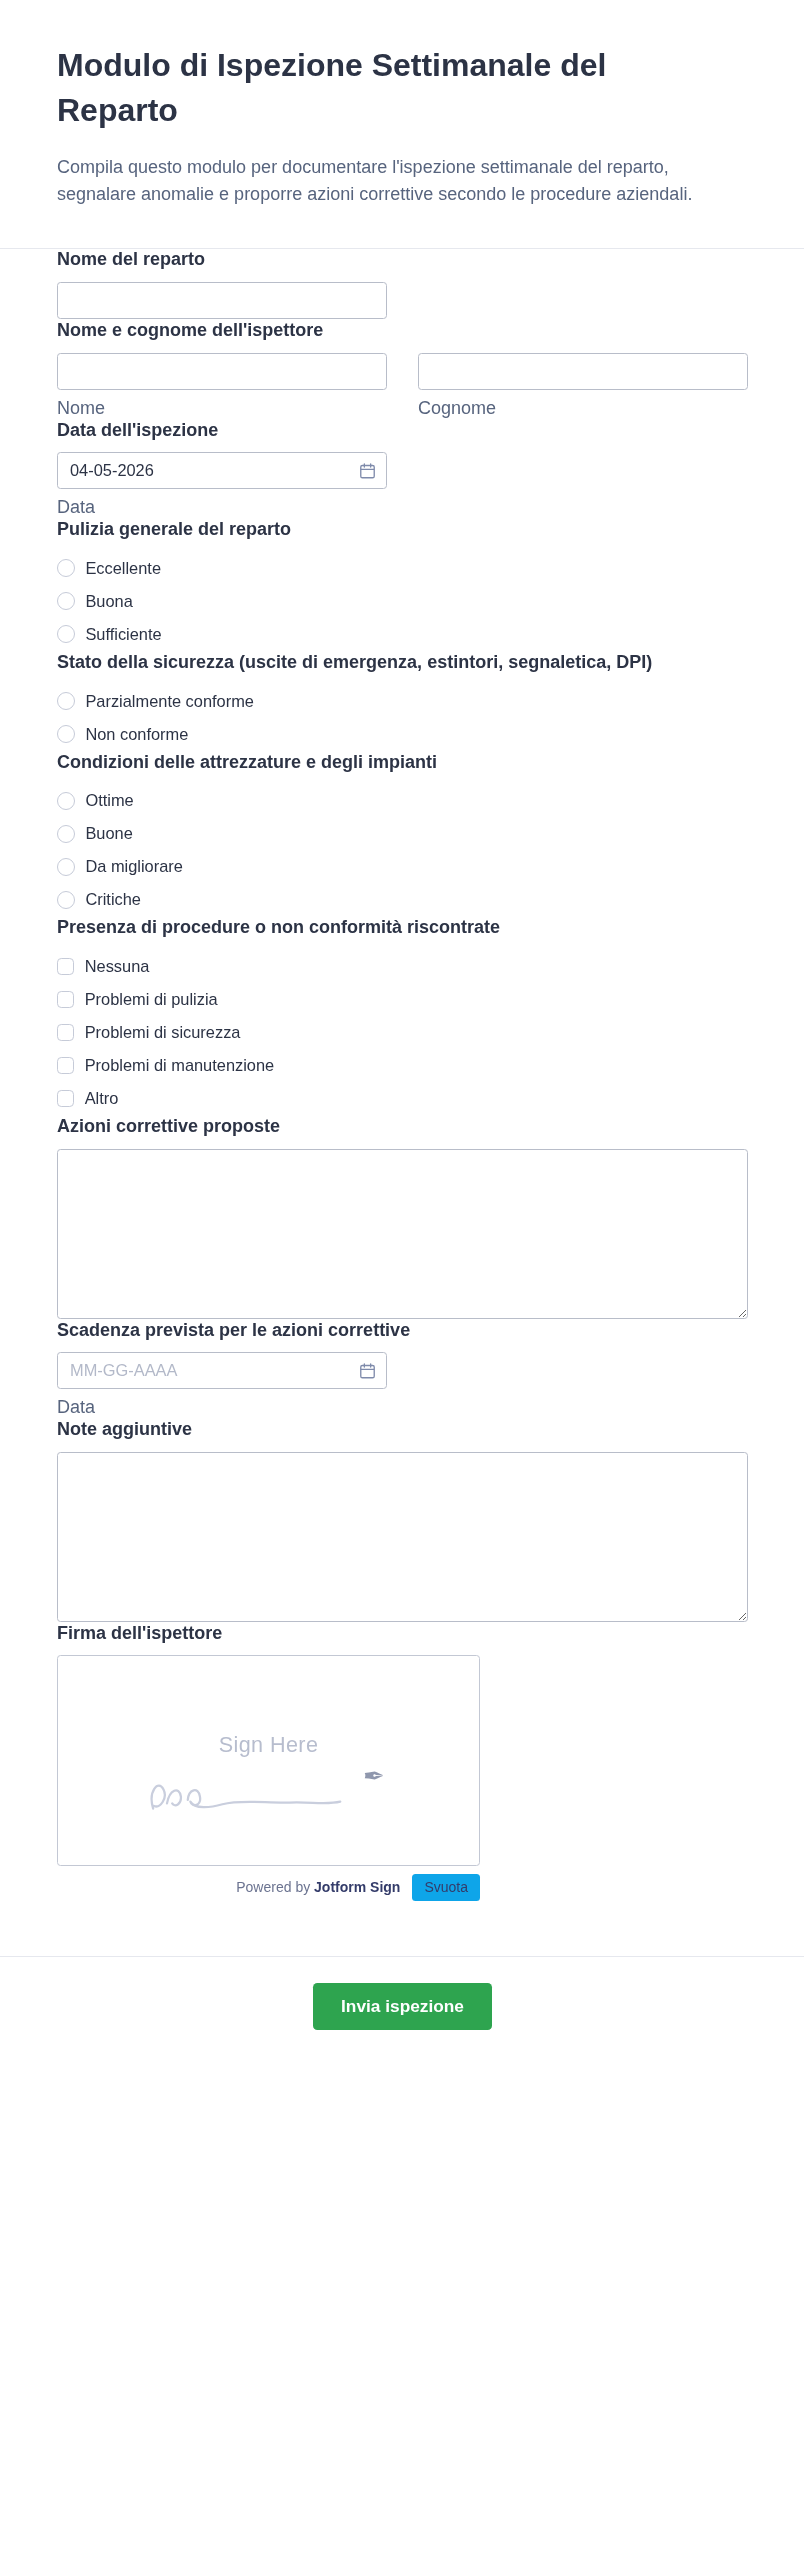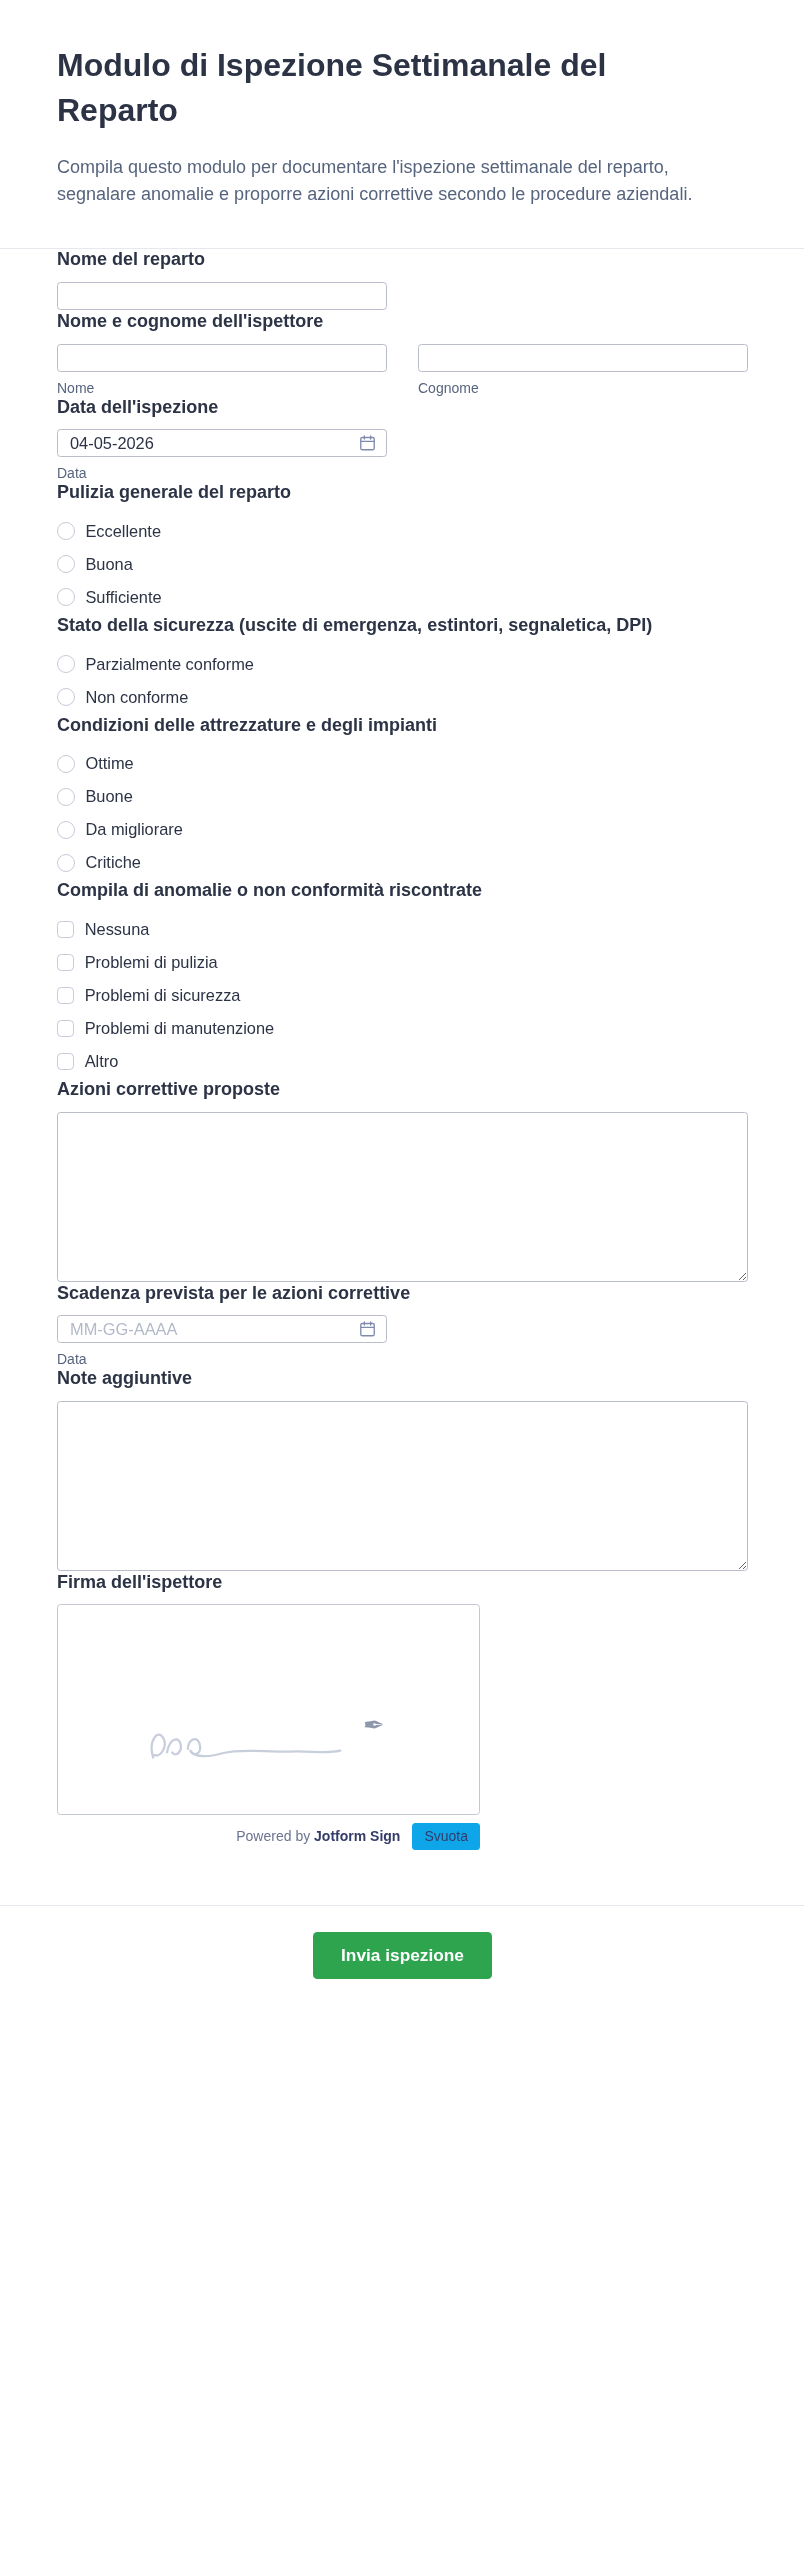--- a/index.html
+++ b/index.html
@@ -21,24 +21,24 @@
     font-size:18px; line-height:1.5; color:var(--color-text-muted, #57647e);
     max-width:675px; margin-bottom:40px;
   }
   .divider { width:100%; height:0.9px; background:#e6e8ee; }
 
   .question { }
   .q-label {
     font-size:18px; font-weight:600; line-height:1.25;
     color:var(--color-text-dark, #2c3345); margin-bottom:11.2px;
   }
-  .sub-label { font-size:14px; color:var(--color-text-muted, #57647e); margin-top:7.8px; }
+  .sub-label { font-size:18px; color:var(--color-text-muted, #57647e); margin-top:7.8px; }
 
   .text-input {
-    display:block; width:330px; height:28px;
+    display:block; width:330px; height:37px;
     border:0.9px solid var(--color-input-border, #b8bdc9);
     border-radius:3.5px; background:#fff;
     font-family:inherit; font-size:16.4px; color:var(--color-text-dark, #2c3345);
     padding:0 12px; outline:none;
   }
   .text-input::placeholder { color:#b3b9c9; }
 
   .name-row { display:flex; gap:31px; }
   .name-col { width:330px; }
   .name-col .text-input { width:100%; }
@@ -200,21 +200,21 @@
           <span class="option-text">Da migliorare</span>
         </label>
           <label class="option-row">
           <span class="radio-dot"></span>
           <span class="option-text">Critiche</span>
         </label>
         </div>
     </div>
 
     <div class="question">
-      <div class="q-label">Compila di anomalie o non conformità riscontrate</div>
+      <div class="q-label">Presenza di procedure o non conformità riscontrate</div>
       <div class="options">
           <label class="option-row">
           <span class="check-box"></span>
           <span class="option-text">Nessuna</span>
         </label>
           <label class="option-row">
           <span class="check-box"></span>
           <span class="option-text">Problemi di pulizia</span>
         </label>
           <label class="option-row">
@@ -251,20 +251,21 @@
     </div>
 
     <div class="question">
       <div class="q-label">Note aggiuntive</div>
       <textarea class="textarea" style=""></textarea>
     </div>
 
     <div class="question">
       <div class="q-label">Firma dell'ispettore</div>
       <div class="sig-box">
+        <span class="sign-here">Sign Here</span>
         <svg class="scribble" viewBox="0 0 262 76">
           <path d="M14 56 C8 36 20 22 26 34 C31 44 22 56 15 53 M30 50 C33 34 44 30 46 42 C47 51 39 55 36 50 M54 46 C55 34 66 30 68 42 C70 53 59 55 57 48 C62 57 80 55 94 51 C116 45 146 50 172 49 C196 48 214 52 230 48" fill="none" stroke="#c9cedd" stroke-width="2.6" stroke-linecap="round" stroke-linejoin="round"></path>
         </svg>
         <span class="pen-icon">✒</span>
       </div>
       <div class="sig-footer">
         <span class="powered"><span>Powered by</span> <b>Jotform Sign</b></span>
         <button class="clear-btn">Svuota</button>
       </div>
     </div>

